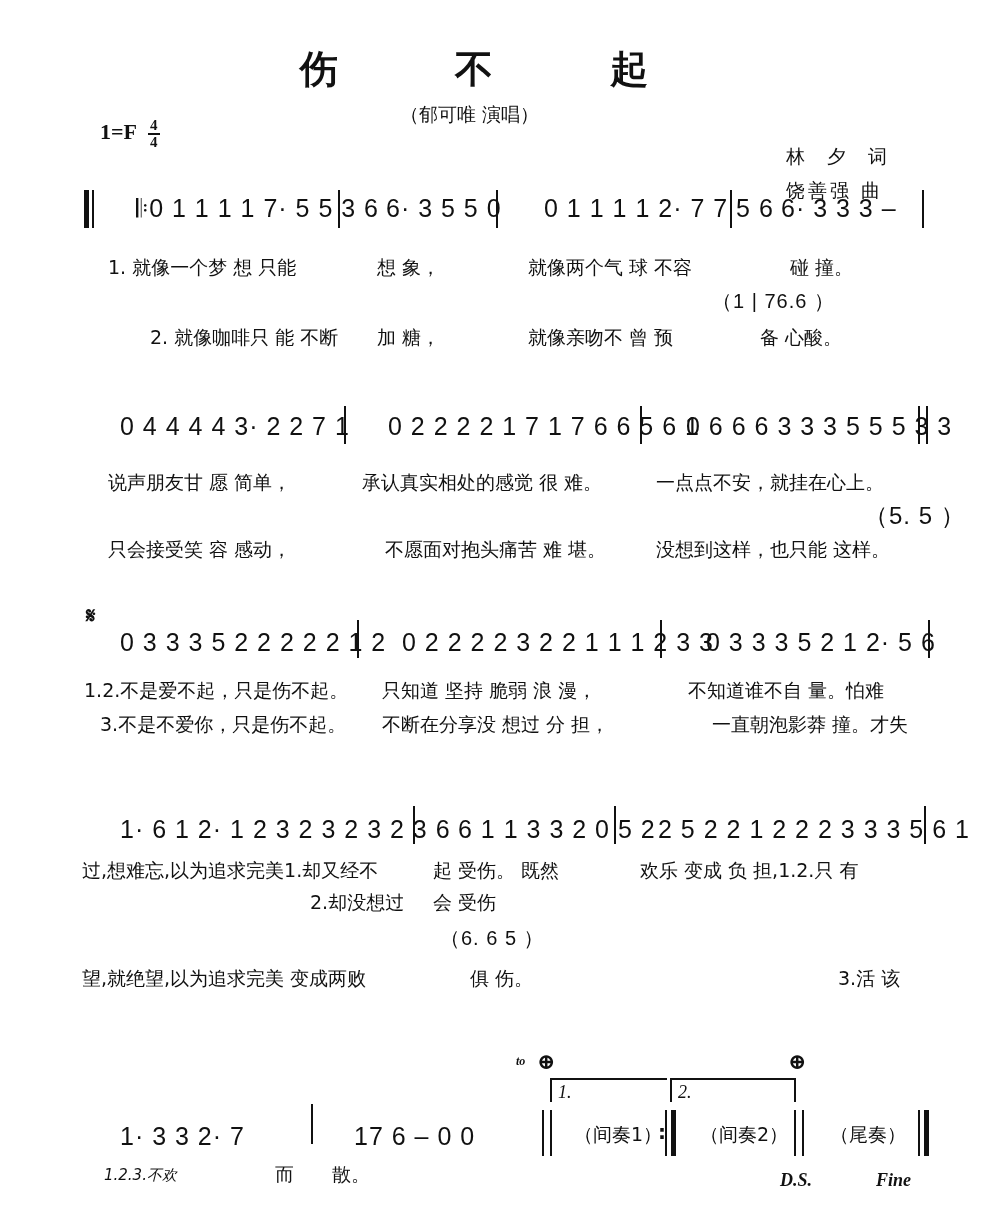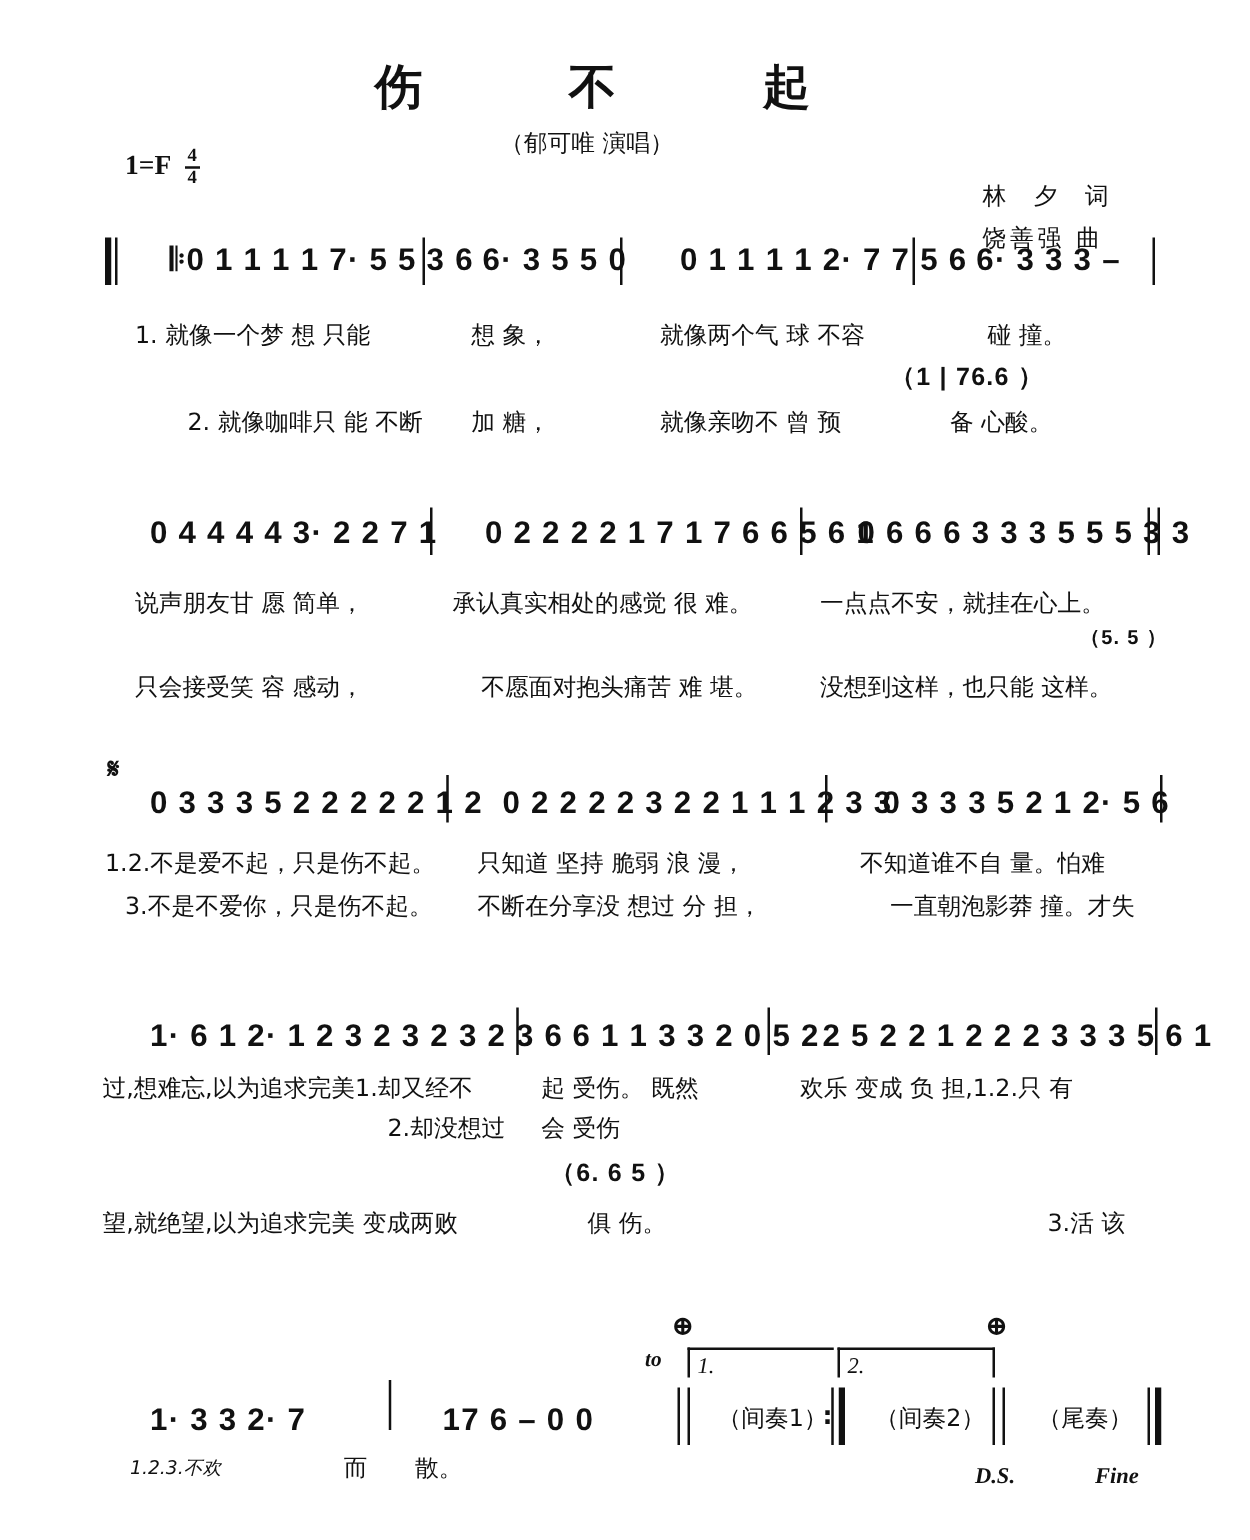--- a/index.html
+++ b/index.html
@@ -7,21 +7,21 @@
          font-family: "DejaVu Sans", "Liberation Sans", sans-serif; color: #111; }
   .abs { position: absolute; }
   .title { left: 0; width: 1000px; top: 44px; text-align: center;
            font-family: "DejaVu Serif", serif; font-size: 38px; font-weight: bold; letter-spacing: 52px; }
   .singer { left: 400px; top: 102px; font-size: 19px; }
   .key { left: 100px; top: 118px; font-size: 22px; font-weight: bold; font-family: "Liberation Serif", serif; }
   .frac { display: inline-block; vertical-align: middle; text-align: center; font-size: 15px; line-height: 15px; margin-left: 6px; }
   .frac span { display: block; }
   .frac .bar { border-top: 2px solid #111; width: 12px; margin: 0 auto; height: 0; }
   .credit { left: 786px; font-size: 19px; letter-spacing: 8px; margin-top: 40px; }
-  .notes { font-family: "Liberation Sans", sans-serif; font-weight: bold; font-size: 25px; letter-spacing: 1px; white-space: nowrap; padding-left: 36px; }
+  .notes { font-family: "Liberation Sans", sans-serif; font-weight: normal; font-size: 25px; letter-spacing: 1px; white-space: nowrap; padding-left: 36px; }
   .lyr { font-size: 19px; white-space: nowrap; }
   .small { font-size: 15px; font-style: italic; }
   .barline { position: absolute; width: 2px; background: #111; }
   .thick { width: 5px; }
   .sign { font-family: "DejaVu Serif", serif; font-size: 22px; font-weight: bold; }
   .ital { font-family: "Liberation Serif", serif; font-style: italic; font-weight: bold; font-size: 18px; }
   .bracket { position: absolute; border-top: 2px solid #111; border-left: 2px solid #111; height: 22px; }
   .bracket.r { border-right: 2px solid #111; }
 </style>
 </head>
@@ -68,21 +68,21 @@
   <div class="barline" style="left:344px; top:406px; height:38px;"></div>
   <div class="abs notes" style="left:352px; top:412px;">0 2 2 2 2 1 7 1 7 6 6 5 6 1</div>
   <div class="barline" style="left:640px; top:406px; height:38px;"></div>
   <div class="abs notes" style="left:650px; top:412px;">0 6 6 6 3 3 3 5 5 5 3 3</div>
   <div class="barline" style="left:918px; top:406px; height:38px;"></div>
   <div class="barline" style="left:926px; top:406px; height:38px;"></div>
 
   <div class="abs lyr" style="left:108px; top:470px;">说声朋友甘  愿   简单，</div>
   <div class="abs lyr" style="left:362px; top:470px;">承认真实相处的感觉  很 难。</div>
   <div class="abs lyr" style="left:656px; top:470px;">一点点不安，就挂在心上。</div>
-  <div class="abs notes" style="left:828px; top:500px; font-size:16px;">（5.   5 ）</div>
+  <div class="abs notes" style="left:828px; top:500px; font-size:24px;">（5.   5 ）</div>
   <div class="abs lyr" style="left:108px; top:537px;">只会接受笑  容   感动，</div>
   <div class="abs lyr" style="left:385px; top:537px;">不愿面对抱头痛苦  难 堪。</div>
   <div class="abs lyr" style="left:656px; top:537px;">没想到这样，也只能 这样。</div>
 </div>
 
 <div>
   <div class="abs sign" style="left:86px; top:602px;">𝄋</div>
   <div class="abs notes" style="left:84px; top:628px;">0  3 3 3 5 2 2 2 2 2 1 2</div>
   <div class="barline" style="left:357px; top:620px; height:38px;"></div>
   <div class="abs notes" style="left:366px; top:628px;">0 2 2 2 2 3 2 2 1 1 1 2 3 3</div>
@@ -115,21 +115,21 @@
   <div class="abs lyr" style="left:82px; top:966px;">望,就绝望,以为追求完美 变成两败</div>
   <div class="abs lyr" style="left:470px; top:966px;">俱  伤。</div>
   <div class="abs lyr" style="left:838px; top:966px;">3.活  该</div>
 </div>
 
 <div>
   <div class="abs notes" style="left:84px; top:1122px;">1·   3 3 2·   7</div>
   <div class="barline" style="left:311px; top:1104px; height:40px;"></div>
   <div class="abs notes" style="left:318px; top:1122px;">17 6   –   0   0</div>
 
-  <div class="abs ital" style="left:516px; top:1054px; font-size:17px;margin-top:24px;">to</div>
+  <div class="abs ital" style="left:516px; top:1054px; font-size:12px;">to</div>
   <div class="abs sign" style="left:537px; top:1048px;">⊕</div>
   <div class="abs sign" style="left:788px; top:1048px;">⊕</div>
 
   <div class="bracket" style="left:550px; top:1078px; width:115px;"></div>
   <div class="abs ital" style="left:558px; top:1082px; font-weight:normal;">1.</div>
   <div class="bracket r" style="left:670px; top:1078px; width:122px;"></div>
   <div class="abs ital" style="left:678px; top:1082px; font-weight:normal;">2.</div>
 
   <div class="barline" style="left:542px; top:1110px; height:46px;"></div>
   <div class="barline" style="left:550px; top:1110px; height:46px;"></div>

